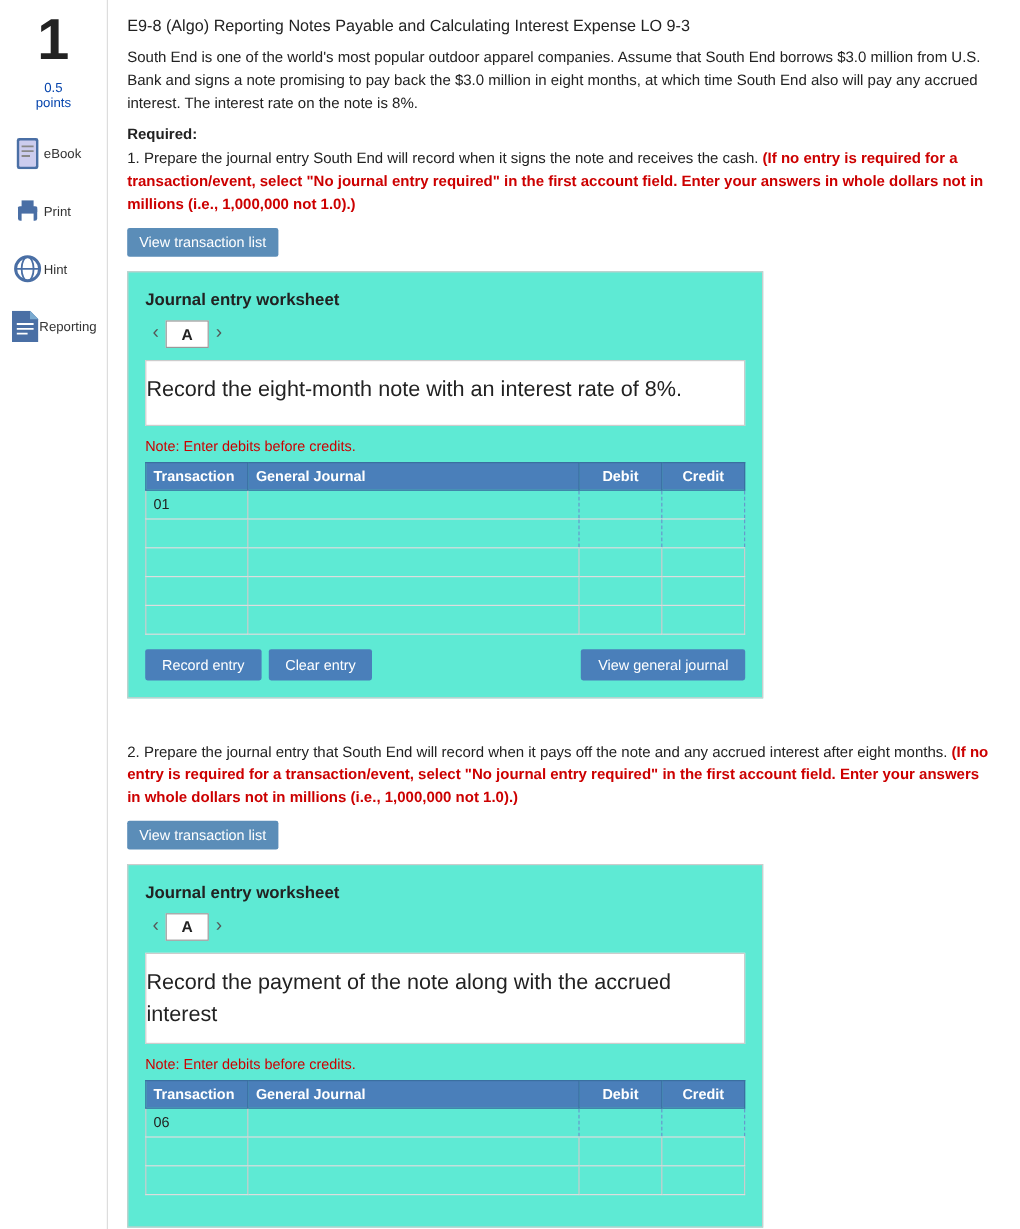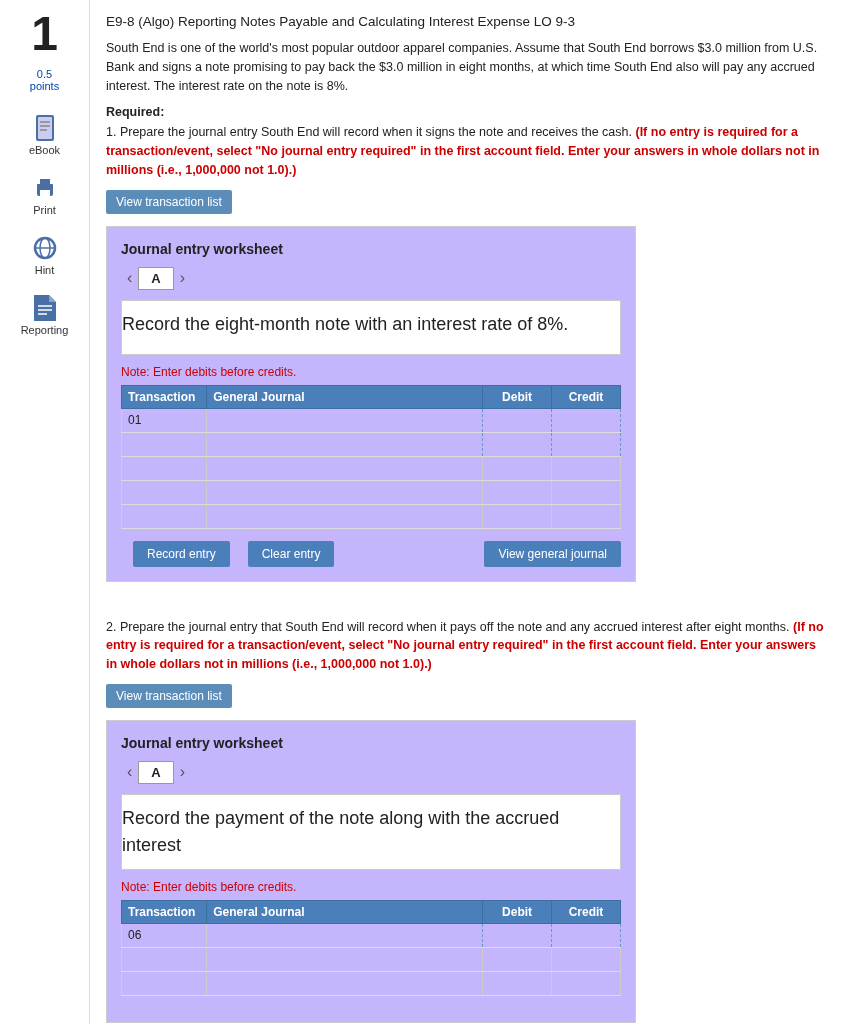--- a/index.html
+++ b/index.html
@@ -4,38 +4,38 @@
   <style>
     * { box-sizing: border-box; margin: 0; padding: 0; }
     body { font-family: Arial, sans-serif; font-size: 13px; background: #fff; color: #222; width: 850px; }
 
     .page-container { display: flex; width: 850px; min-height: 1024px; }
 
     
     .sidebar { width: 90px; min-height: 1024px; border-right: 1px solid #ddd; display: flex; flex-direction: column; align-items: center; padding-top: 10px; gap: 6px; }
     .sidebar-number { font-size: 48px; font-weight: bold; color: #222; line-height: 1; margin-bottom: 4px; }
     .sidebar-points { font-size: 11px; color: #0645ad; text-align: center; margin-bottom: 10px; }
-    .sidebar-item { display: flex; flex-direction: column; align-items: center; cursor: pointer; padding: 6px 4px; width: 80px; }
+    .sidebar-item { display: flex; flex-direction: row; align-items: center; cursor: pointer; padding: 6px 4px; width: 80px; }
     .sidebar-icon { width: 28px; height: 28px; margin-bottom: 2px; display: flex; align-items: center; justify-content: center; }
     .sidebar-label { font-size: 11px; color: #333; text-align: center; }
 
     
     .main-content { flex: 1; padding: 14px 20px 20px 16px; }
 
     .question-title { font-size: 13.5px; font-weight: normal; color: #222; margin-bottom: 10px; }
     .question-body { font-size: 12.5px; line-height: 1.5; margin-bottom: 10px; color: #222; }
 
     .required-label { font-weight: bold; margin-bottom: 4px; font-size: 12.5px; }
     .required-text { font-size: 12.5px; line-height: 1.5; margin-bottom: 10px; }
     .red-text { color: #c00; font-weight: bold; }
 
     .btn-view-transaction { background: #5b8db8; color: #fff; border: none; padding: 5px 10px; font-size: 12px; cursor: pointer; border-radius: 2px; margin-bottom: 12px; display: inline-block; }
 
     
-    .worksheet-container { border: 1px solid #ccc; background: #c4b5fd; padding: 14px 14px 14px 14px; margin-bottom: 20px; max-width: 530px; }
+    .worksheet-container { border: 1px solid #ccc; background: #5eead4; padding: 14px 14px 14px 14px; margin-bottom: 20px; max-width: 530px; }
     .worksheet-title { font-size: 14px; font-weight: bold; margin-bottom: 10px; }
 
     .tab-row { display: flex; align-items: center; margin-bottom: 10px; }
     .tab-arrow { font-size: 16px; color: #555; cursor: pointer; padding: 0 6px; background: none; border: none; }
     .tab-active { border: 1px solid #999; background: #fff; padding: 3px 12px; font-size: 13px; font-weight: bold; }
 
     .note-box { border: 1px solid #ccc; background: #fff; padding: 10px 0; font-size: 18px; margin-bottom: 10px; line-height: 1.5; min-height: 55px; }
 
     .note-enter { color: #c00; font-size: 12px; margin-bottom: 6px; }
 
@@ -45,21 +45,21 @@
     .journal-table th.center { text-align: center; }
     .journal-table td { border: 1px solid #ccc; padding: 3px 6px; height: 24px; font-size: 12px; }
     .journal-table td.dashed-border { border: 1px dashed #6699cc; }
     .journal-table tr.data-row td { border-bottom: 1px solid #ddd; }
     .col-transaction { width: 80px; }
     .col-journal { width: 260px; }
     .col-debit { width: 65px; }
     .col-credit { width: 65px; }
 
     .btn-row { display: flex; gap: 6px; align-items: center; }
-    .btn-primary { background: #4a7fba; color: #fff; border: none; padding: 6px 14px; font-size: 12px; cursor: pointer; border-radius: 2px; margin-left: 12px; }
+    .btn-primary { background: #4a7fba; color: #fff; border: none; padding: 6px 14px; font-size: 12px; cursor: pointer; border-radius: 2px; }
 
     .section-divider { height: 16px; }
 
     .question-2-body { font-size: 12.5px; line-height: 1.5; margin-bottom: 10px; }
 
     .input-cell { width: 100%; border: none; outline: none; font-size: 12px; background: transparent; }
   </style>
 </head>
 <body>
 

